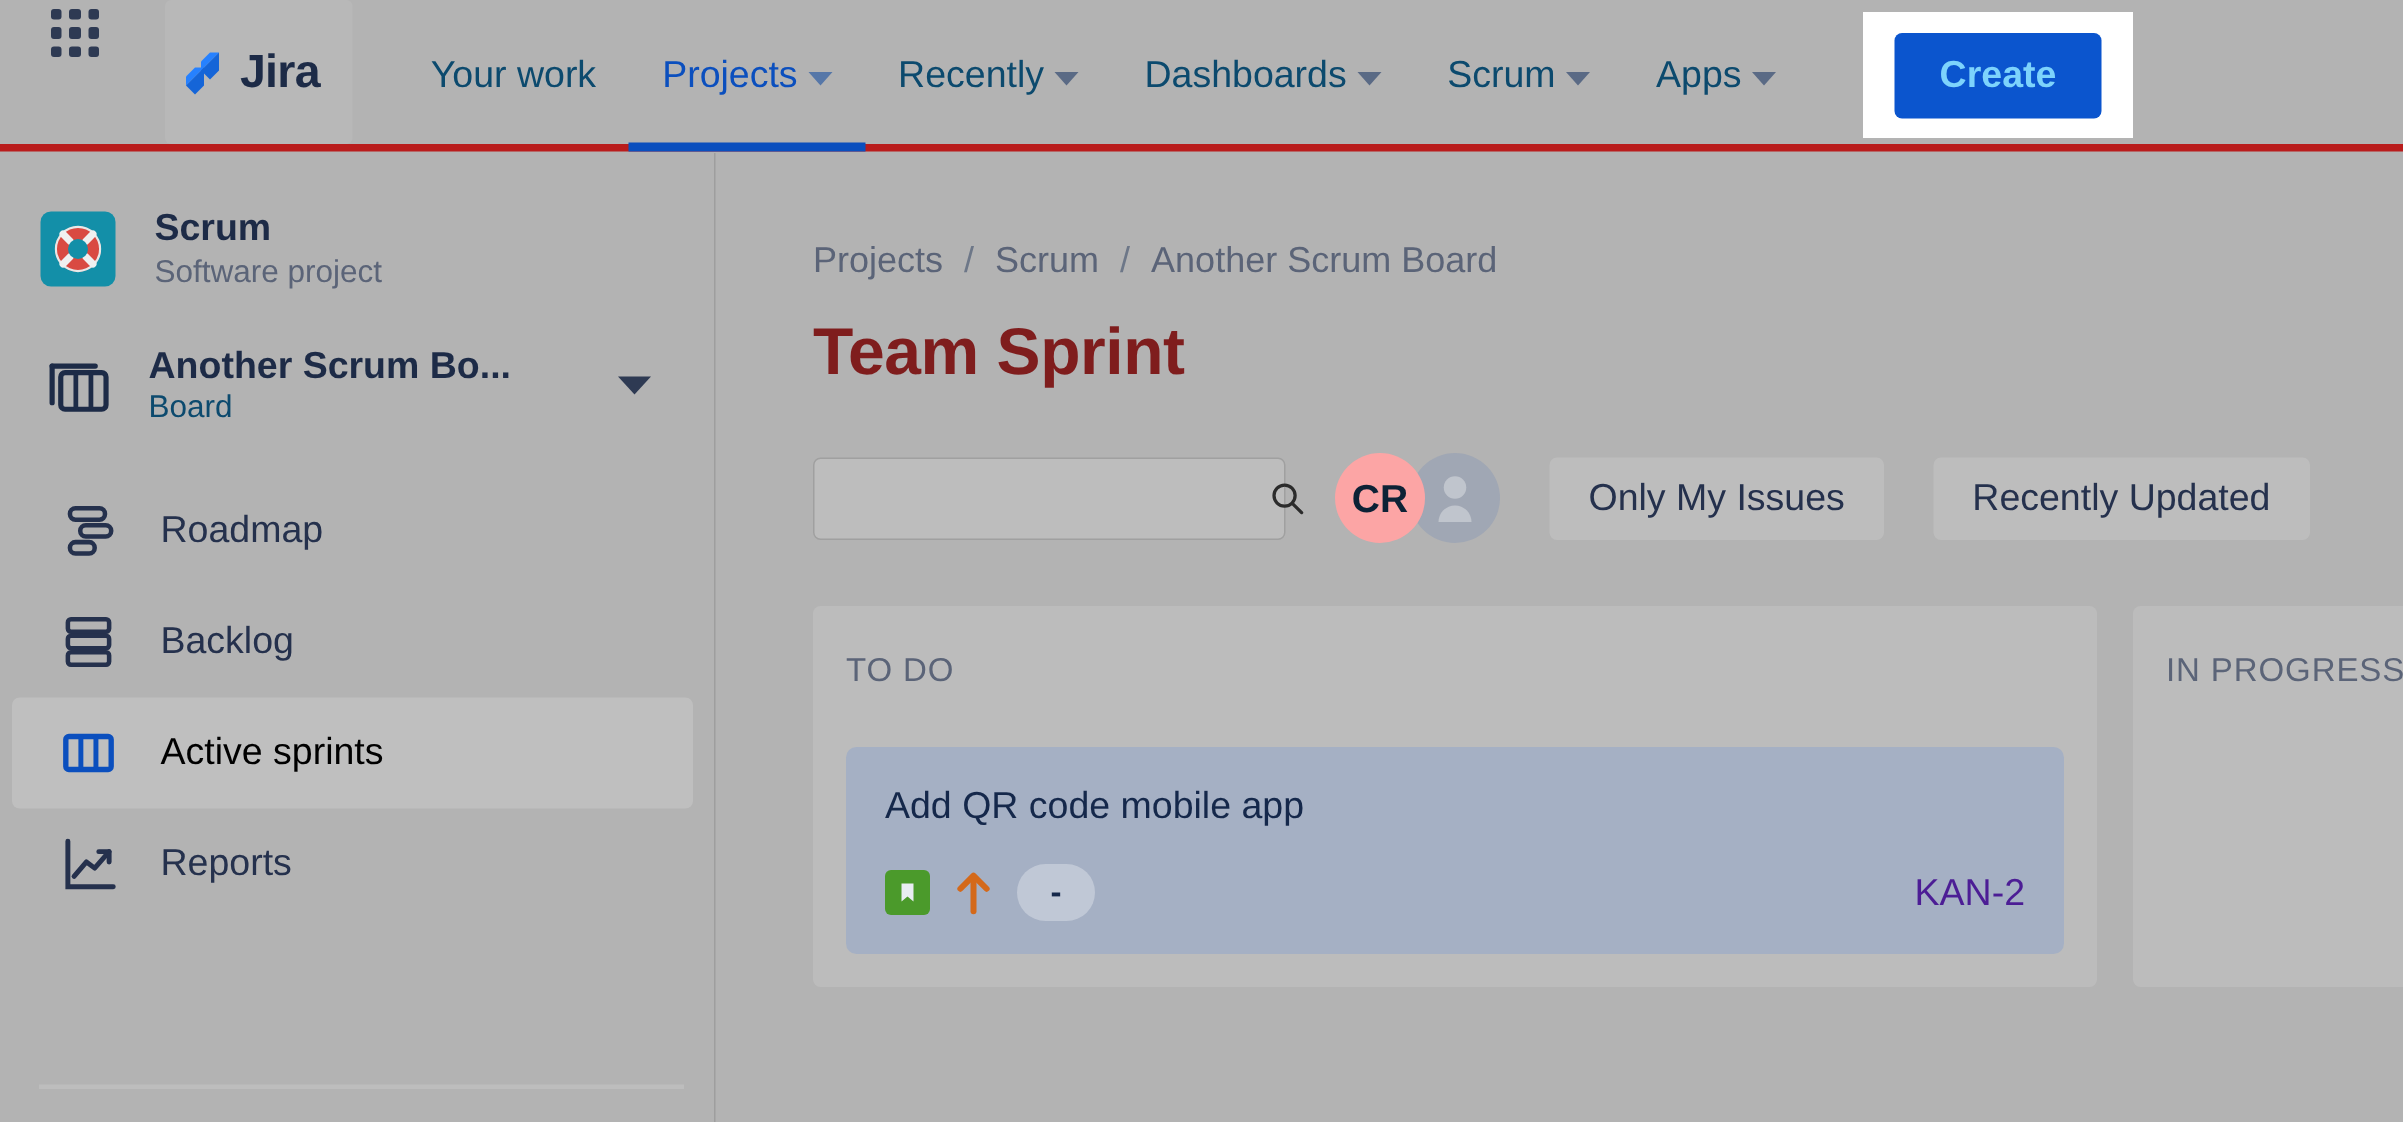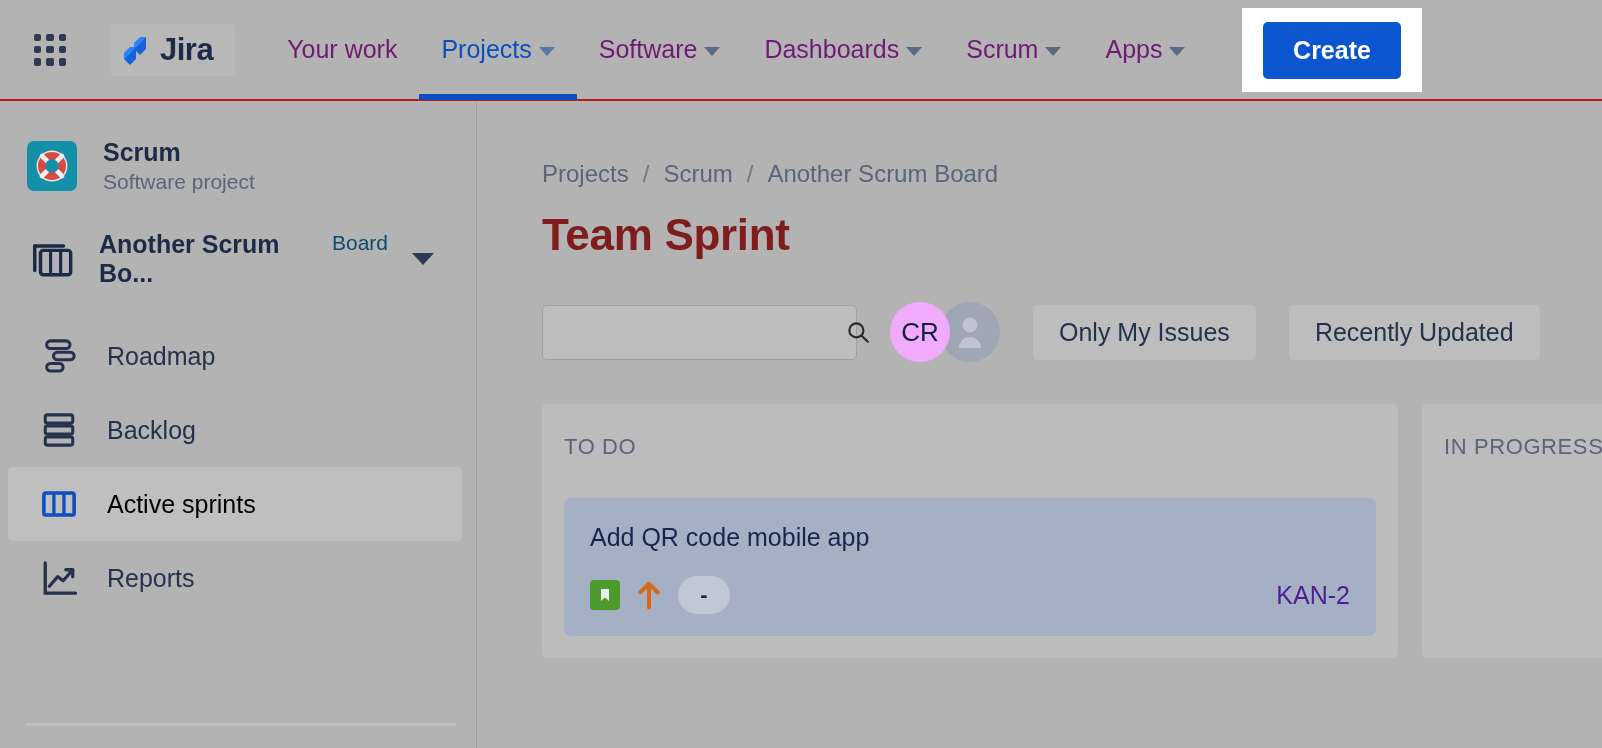--- a/index.html
+++ b/index.html
@@ -14,22 +14,22 @@
   #app {
     position: relative;
     width: 1602px; height: 748px;
     background: #b3b3b3;
   }
 
   
   #topnav {
     position: absolute; left: 0; top: 0;
     width: 1602px; height: 101px;
-    border-bottom: 2px solid #b91c1c;
-    display: flex; align-items: center;
+    border-bottom: 5px solid #b91c1c;
+    display: flex; 
   }
 
   #grid-button {
     width: 44px; height: 44px;
     margin-left: 28px;
     display: grid;
     grid-template-columns: repeat(3, 1fr);
     grid-template-rows: repeat(3, 1fr);
     gap: 5px;
     padding: 6px;
@@ -59,21 +59,21 @@
   #nav-items {
     display: flex; align-items: stretch;
     height: 101px;
     margin-left: 30px;
   }
   .nav-item {
     display: flex; align-items: center;
     gap: 7px;
     padding: 0 22px;
     font-size: 25px;
-    color: #701a75;
+    color: #0c4a6e;
     cursor: pointer;
     position: relative;
     white-space: nowrap;
   }
   .nav-item.active { color: #0b4fbe; }
   .nav-item.active::after {
     content: "";
     position: absolute;
     left: 0; right: 0; bottom: 0;
     height: 6px;
@@ -91,21 +91,21 @@
   
   #create-highlight {
     position: absolute;
     left: 1242px; top: 8px;
     width: 180px; height: 84px;
     background: #ffffff;
     display: flex; align-items: center; justify-content: center;
   }
   #create-button {
     background: #0b55ce;
-    color: #ffffff;
+    color: #7dd3fc;
     font-size: 25px; font-weight: 700;
     border: none;
     border-radius: 5px;
     padding: 14px 30px;
     cursor: pointer;
     font-family: "Liberation Sans", sans-serif;
   }
 
   
   #sidebar {
@@ -138,21 +138,21 @@
     line-height: 1.2;
   }
 
   #board-header {
     display: flex; align-items: center;
     gap: 24px;
     padding: 36px 0 0 29px;
     cursor: pointer;
   }
   #board-icon { width: 46px; height: 46px; flex: none; }
-  #board-meta { display:flex; flex-direction: row; gap: 11px; flex: 1; }
+  #board-meta { display:flex; flex-direction: column; gap: 0px; flex: 1; }
   #board-name {
     font-size: 25px; font-weight: 700; color: #1d2b47;
     line-height: 1.15;
   }
   #board-sub { font-size: 21px; color: #0c4a6e; line-height: 1.25; }
   #board-chevron {
     width: 0; height: 0;
     border-left: 11px solid transparent;
     border-right: 11px solid transparent;
     border-top: 12px solid #2e3a53;
@@ -237,23 +237,23 @@
     display: flex; align-items: center;
     margin-left: 33px;
   }
   .avatar {
     width: 60px; height: 60px;
     border-radius: 50%;
     display: flex; align-items: center; justify-content: center;
     cursor: pointer;
   }
   #avatar-cr {
-    background: #f0abfc;
+    background: #fca5a5;
     color: #0d2236;
-    font-size: 26px; font-weight: 400;
+    font-size: 26px; font-weight: 700;
     z-index: 2;
   }
   #avatar-anon {
     background: #a0a7b4;
     margin-left: -10px;
   }
 
   .filter-btn {
     height: 55px;
     background: rgba(255,255,255,0.14);
@@ -356,21 +356,21 @@
 
     <div id="nav-items">
       <div class="nav-item">
         <span>Your work</span>
       </div>
       <div class="nav-item active">
         <span>Projects</span>
         <span class="chev"></span>
       </div>
       <div class="nav-item">
-        <span>Software</span>
+        <span>Recently</span>
         <span class="chev"></span>
       </div>
       <div class="nav-item">
         <span>Dashboards</span>
         <span class="chev"></span>
       </div>
       <div class="nav-item">
         <span>Scrum</span>
         <span class="chev"></span>
       </div>

